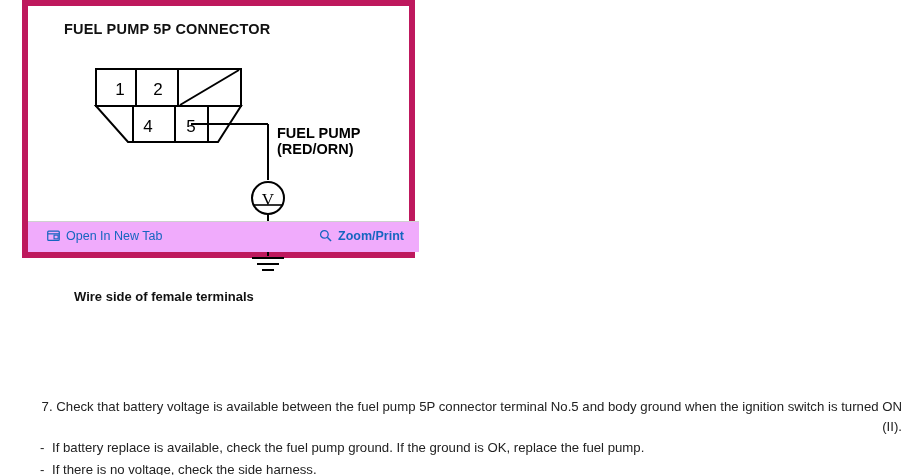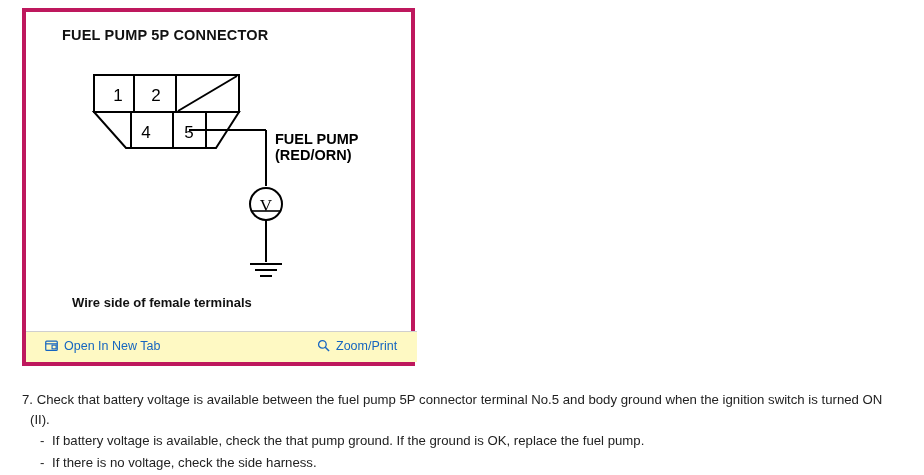--- a/index.html
+++ b/index.html
@@ -13,24 +13,24 @@
     font-family: "Liberation Sans", sans-serif;
     color: #222222;
     position: relative;
     overflow: hidden;
   }
 
   
   .figure-card {
     position: absolute;
     left: 22px;
-    top: 8px;
+    top: 0;
     width: 393px;
-    height: 358px;
-    border: 4px solid #be185d;
+    height: 258px;
+    border: 6px solid #be185d;
     background: #ffffff;
     box-sizing: border-box;
   }
 
   .figure-title {
     position: absolute;
     left: 36px;
     top: 15px;
     font-size: 14.5px;
     font-weight: bold;
@@ -58,36 +58,36 @@
   }
 
   
   .card-footer {
     position: absolute;
     left: 0;
     bottom: 0;
     width: 391px;
     height: 30px;
     border-top: 1px solid #cfcfcf;
-    background: #fef9c3;
+    background: #f0abfc;
   }
   .footer-link {
     position: absolute;
     top: 7px;
     font-size: 12.5px;
     color: #1565c0;
     text-decoration: none;
     cursor: pointer;
     white-space: nowrap;
     display: flex;
     align-items: center;
     gap: 6px;
   }
   .footer-link.open-tab { left: 18px; }
-  .footer-link.zoom-print { left: 290px; }
+  .footer-link.zoom-print { left: 290px; font-weight: bold; }
   .footer-link .glyph {
     display: inline-block;
     width: 14px;
     height: 14px;
     line-height: 14px;
     text-align: center;
     color: #1565c0;
     font-size: 13px;
   }
   .footer-link .label-txt { color: #1565c0; }
@@ -96,23 +96,24 @@
   .body-text {
     position: absolute;
     left: 22px;
     top: 382px;
     width: 880px;
     font-size: 13.2px;
     line-height: 19.5px;
     color: #222222;
   }
   .step-line {
-    margin: 8px 0 2px 0;
+    margin: 15px 0 2px 0;
     padding-left: 8px;
     text-indent: -8px;
+    text-align: right;
   }
   .sub-list {
     margin: 0;
     padding: 0;
     list-style: none;
   }
   .sub-list li {
     padding-left: 30px;
     position: relative;
     margin-top: 2px;
@@ -207,20 +208,20 @@
       <span class="label-txt">Zoom/Print</span>
     </a>
   </div>
 </div>
 
 <div class="body-text">
   <p class="step-line">7. Check that battery voltage is available between the fuel pump 5P connector terminal No.5 and body ground when the ignition switch is turned ON (II).</p>
   <ul class="sub-list">
     <li>
       <span class="dash">-</span>
-      <span>If battery voltage is available, check the that pump ground. If the ground is OK, replace the fuel pump.</span>
+      <span>If battery replace is available, check the fuel pump ground. If the ground is OK, replace the fuel pump.</span>
     </li>
     <li>
       <span class="dash">-</span>
       <span>If there is no voltage, check the side harness.</span>
     </li>
   </ul>
 </div>
 
 </body></html>

